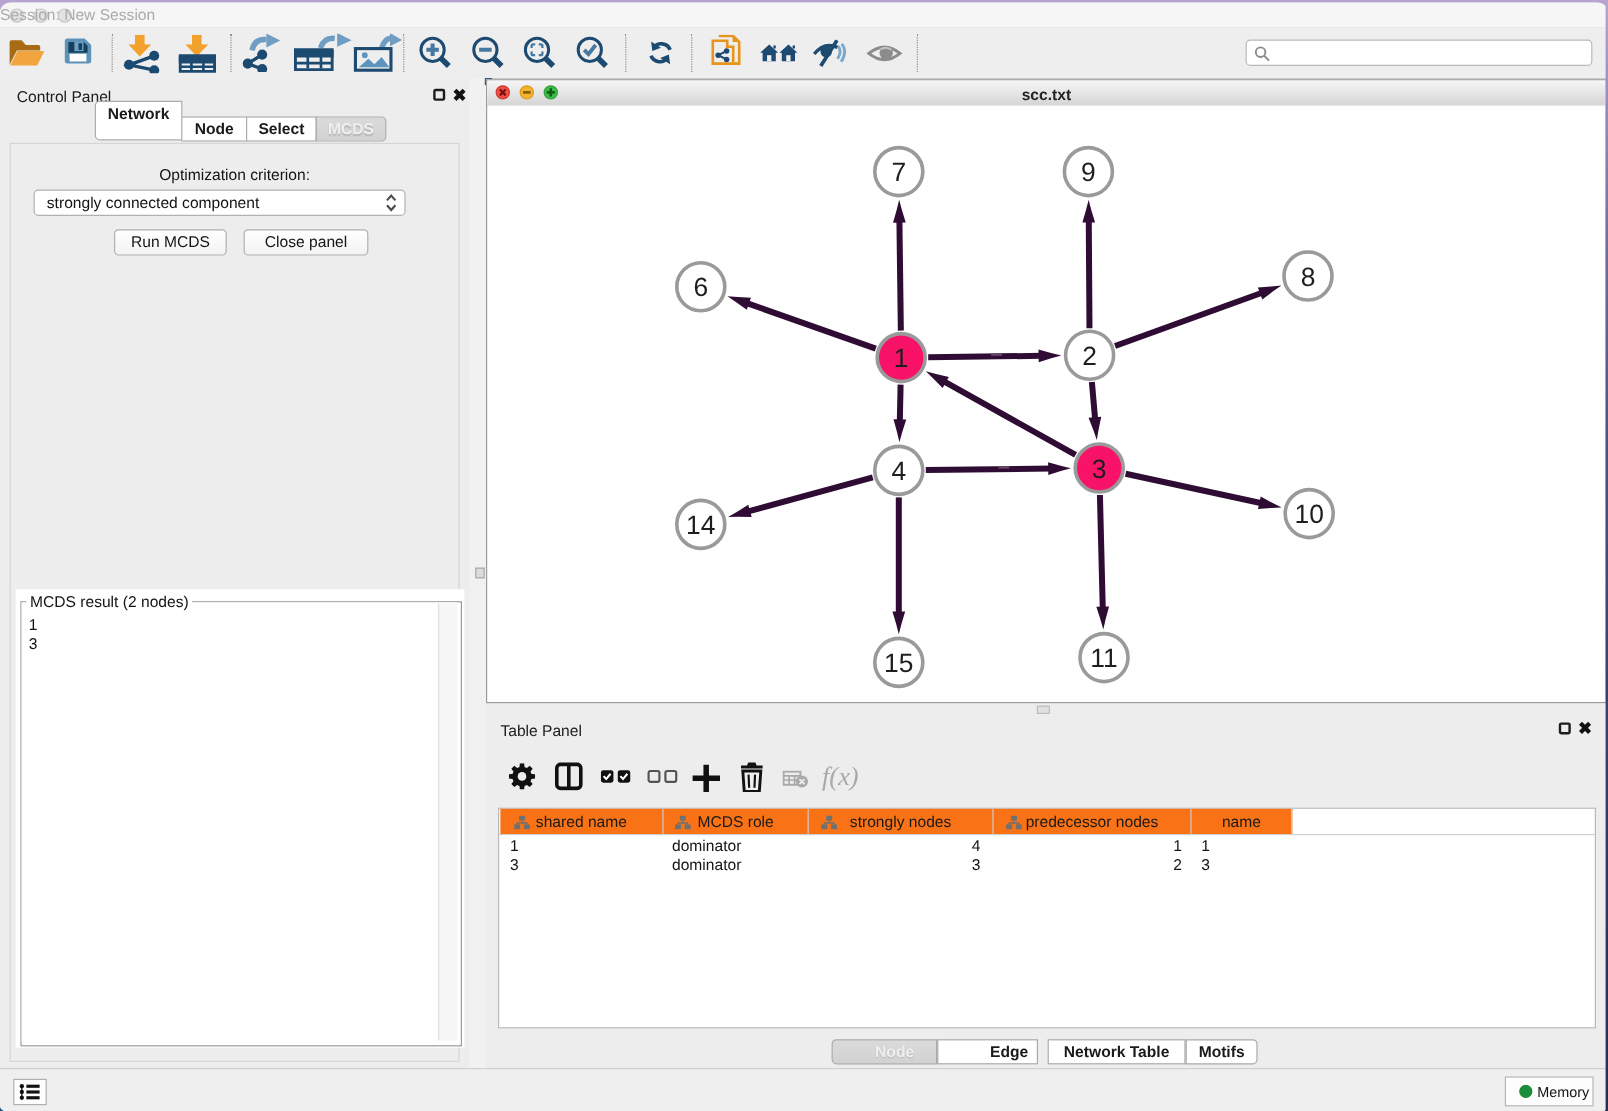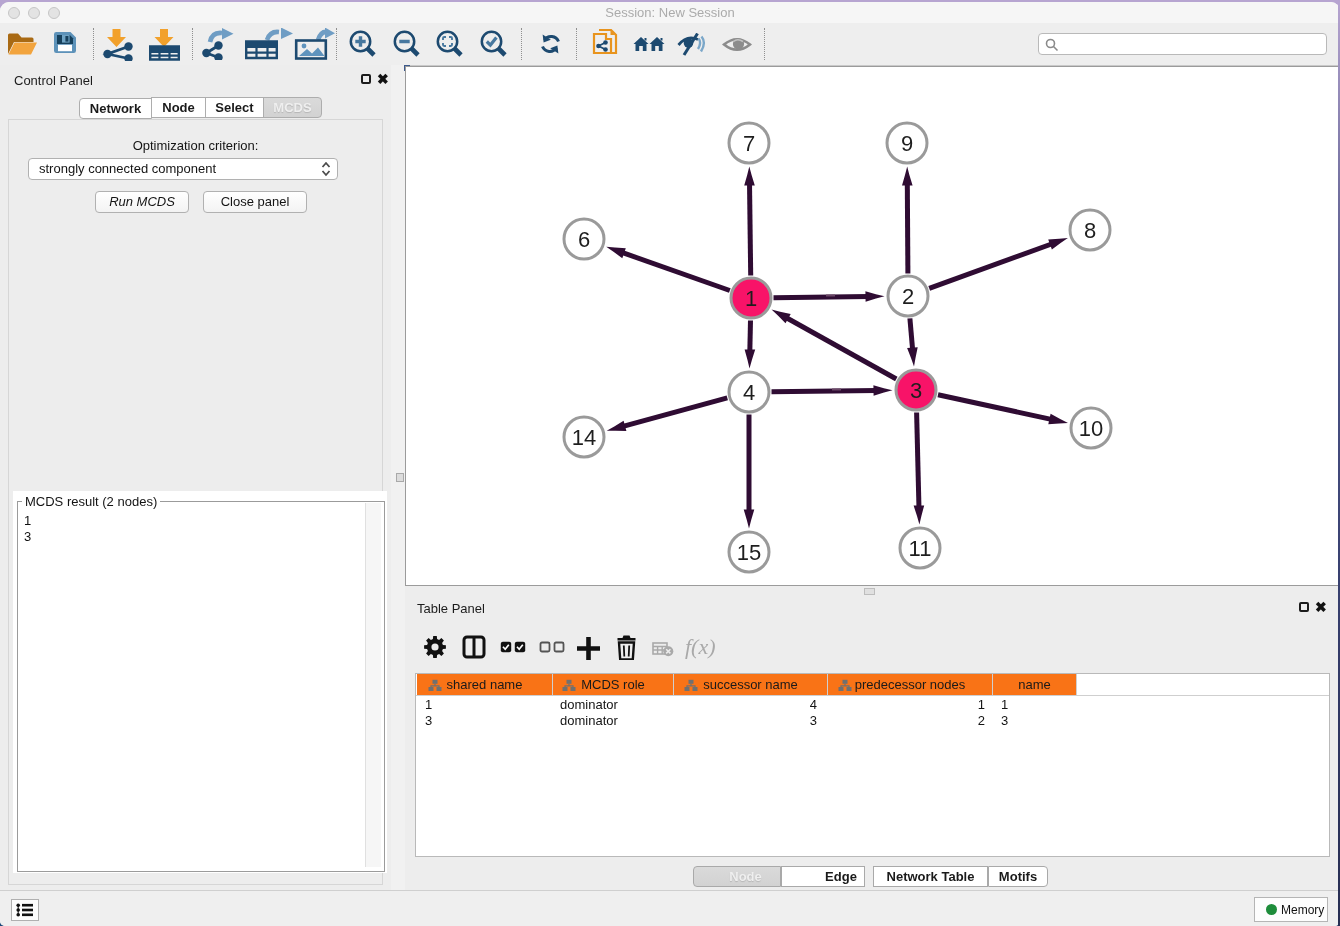--- a/index.html
+++ b/index.html
@@ -8,21 +8,21 @@
 .abs{position:absolute;}
 #win{position:absolute;left:0;top:2px;width:1340px;height:924px;
  background:#ededed;border-radius:9px 9px 5px 5px;overflow:hidden;}
 #corner-bl,#corner-br{position:absolute;bottom:0;width:10px;height:10px;background:#1d4a7a;z-index:0;}
 #corner-bl{left:0;} #corner-br{right:0;}
 
 #titlebar{position:absolute;left:0;top:0;width:1340px;height:21px;background:#f6f6f6;
  border-bottom:1px solid #d3d3d3;}
 .tl{position:absolute;top:5px;width:12px;height:12px;border-radius:50%;
  background:#e3e3e3;border:1px solid #c5c5c5;box-sizing:border-box;}
-#title-text{position:absolute;top:3px;left:0;width:1340px;text-align:center;
+#title-text{position:absolute;top:3px;left:0;width:1340px;text-align:left;
  font-size:13px;color:#ababab;}
 
 #toolbar{position:absolute;left:0;top:21px;width:1340px;height:42px;background:#eeeeee;
  border-bottom:1px solid #c9c9c9;}
 .tsep{position:absolute;top:5px;height:32px;width:0;border-left:1px dotted #8f8f8f;}
 .ticon{position:absolute;top:7px;}
 #searchbox{position:absolute;left:1038px;top:10px;width:289px;height:22px;background:#fff;
  border:1px solid #b9b9b9;border-radius:4px;box-sizing:border-box;}
 
 #controlpanel{position:absolute;left:0;top:63px;width:391px;height:825px;background:#ededed;}
@@ -204,44 +204,62 @@
         <path d="M8.5 8.5 L12.5 12.5" stroke="#8a8a8a" stroke-width="1.6"></path>
       </svg>
     </div>
   </div>
   <div id="controlpanel"></div>
   <div id="vsplit"></div>
     <div id="vgrip"></div>
   <div id="cp-title">Control Panel</div>
   <div class="float-btn" style="left:361px;top:72px;"></div>
   <div class="close-x" style="left:377px;top:69px;">✖</div>
-  <div class="tabseg" style="left:79px;top:96px;width:73px;height:21px;line-height:19px;border-radius:4px 0 0 4px;">Network</div>
+  <div class="tabseg" style="left:79px;top:82px;width:73px;height:33px;line-height:19px;border-radius:4px 0 0 4px;">Network</div>
   <div class="tabseg" style="left:151px;top:95px;width:55px;height:21px;line-height:19px;">Node</div>
   <div class="tabseg" style="left:205px;top:95px;width:59px;height:21px;line-height:19px;">Select</div>
   <div class="tabseg" style="left:263px;top:95px;width:59px;height:21px;line-height:19px;border-radius:0 4px 4px 0;background:linear-gradient(#dadada,#d2d2d2);color:#efefef;text-shadow:0 1px 1px #b5b5b5;">MCDS</div>
   <div id="cp-border"></div>
   <div id="optlabel">Optimization criterion:</div>
   <div id="optselect">
       <span style="position:absolute;left:10px;top:2px;">strongly connected component</span>
     <svg width="12" height="16" style="position:absolute;right:5px;top:2px;">
       <path d="M2.5 6 L6 2 L9.5 6" fill="none" stroke="#4c4c4c" stroke-width="1.8"></path>
       <path d="M2.5 10 L6 14 L9.5 10" fill="none" stroke="#4c4c4c" stroke-width="1.8"></path>
     </svg>
   </div>
-  <div class="cpbtn" style="left:95px;width:94px;font-style:italic;">Run MCDS</div>
+  <div class="cpbtn" style="left:95px;width:94px;">Run MCDS</div>
   <div class="cpbtn" style="left:203px;width:104px;">Close panel</div>
   <div class="abs" style="left:13px;top:489px;width:374px;height:382px;background:#ffffff;"></div>
   <div id="mcdsbox"></div>
   <div id="mcdsbox-inner"></div>
   <div id="mcds-sb"></div>
   <div id="mcdsbox-title">MCDS result (2 nodes)</div>
   <div id="mcds-items">1<br>3</div>
 
   <div class="abs" style="left:404px;top:63px;width:6px;height:6px;background:#3c5a8c;"></div>
   <div id="netwin">
+    <div id="nettitle">
+      <div class="mac" style="left:7px;background:#ef4f47;border:1px solid #d8322b;">
+          <svg width="10" height="10" style="position:absolute;left:0px;top:0px;">
+            <path d="M2.6 2.6 L7.4 7.4 M7.4 2.6 L2.6 7.4" stroke="#7a120e" stroke-width="2"></path>
+          </svg>
+        </div>
+      <div class="mac" style="left:27px;background:#f5b32d;border:1px solid #dd9a1b;">
+          <svg width="10" height="10" style="position:absolute;left:0px;top:0px;">
+            <path d="M1.8 5 h6.4" stroke="#8a5f0a" stroke-width="2.2"></path>
+          </svg>
+        </div>
+      <div class="mac" style="left:47px;background:#43ba4b;border:1px solid #2ea13a;">
+          <svg width="10" height="10" style="position:absolute;left:0px;top:0px;">
+            <path d="M5 1.6 v6.8 M1.6 5 h6.8" stroke="#0c6316" stroke-width="2.2"></path>
+          </svg>
+        </div>
+      <div id="nettitle-text">scc.txt</div>
+    </div>
     <svg id="graph" width="928" height="498" style="position:absolute;left:0;top:20px;">
       <g stroke="#2f0c33" stroke-width="5">
         <line x1="344.7" y1="188.5" x2="343.5" y2="95.5"></line>
         <line x1="323.8" y1="203.5" x2="215.2" y2="165.2"></line>
         <line x1="367.5" y1="210.7" x2="462.5" y2="209.5"></line>
         <line x1="344.5" y1="233.5" x2="343.8" y2="265.5"></line>
         <line x1="501.9" y1="186.5" x2="501.3" y2="95.5"></line>
         <line x1="523.2" y1="201.3" x2="646.9" y2="156.5"></line>
         <line x1="503.9" y1="231.4" x2="506.7" y2="263.6"></line>
         <line x1="490.3" y1="292.0" x2="379.5" y2="230.2"></line>
@@ -334,21 +352,21 @@
     <rect x="1" y="1" width="14" height="11" fill="none" stroke="#a9a9a9" stroke-width="1.6"></rect>
     <path d="M1 4.5 h14 M5.6 4.5 v7.5 M10.2 4.5 v7.5 M1 8 h14" stroke="#a9a9a9" stroke-width="1.4"></path>
     <circle cx="16.3" cy="9.3" r="5" fill="#a9a9a9"></circle>
     <path d="M14.2 7.2 l4.2 4.2 M18.4 7.2 l-4.2 4.2" stroke="#ededed" stroke-width="1.5"></path>
   </svg>
   <div class="abs" style="left:685px;top:632px;font-family:'Liberation Serif',serif;font-style:italic;font-size:22px;color:#a9a9a9;">f(x)</div>
 
   <div id="tableborder"></div>
   <div class="thcell" style="left:417px;width:136px;">shared name</div>
   <div class="thcell" style="left:553px;width:121px;">MCDS role</div>
-  <div class="thcell" style="left:674px;width:154px;">successor name</div>
+  <div class="thcell" style="left:674px;width:154px;">strongly nodes</div>
   <div class="thcell" style="left:828px;width:165px;">predecessor nodes</div>
   <div class="thcell" style="left:993px;width:84px;">name</div>
   <svg class="abs" style="left:428px;top:677px;" width="14" height="13">
       <rect x="4.5" y="0.8" width="5" height="4" fill="#707070"></rect>
       <rect x="0.5" y="8" width="5" height="4" fill="#707070"></rect>
       <rect x="8.5" y="8" width="5" height="4" fill="#707070"></rect>
       <path d="M7 4.8 v2 M3 8 v-1.2 h8 V8" stroke="#707070" stroke-width="1.2" fill="none"></path>
     </svg>
   <svg class="abs" style="left:562px;top:677px;" width="14" height="13">
       <rect x="4.5" y="0.8" width="5" height="4" fill="#707070"></rect>

